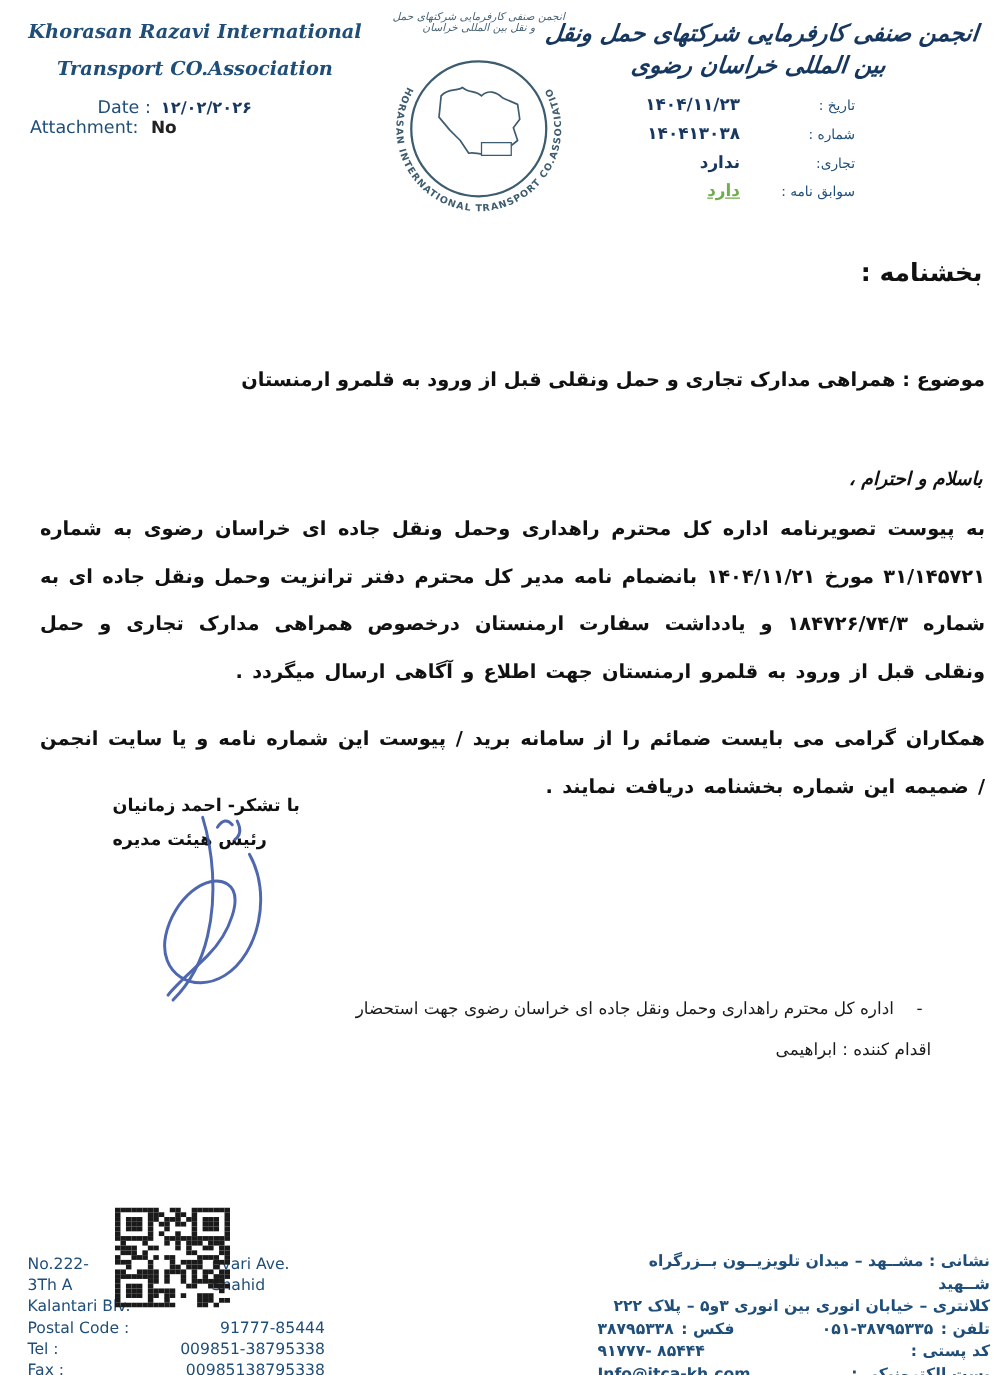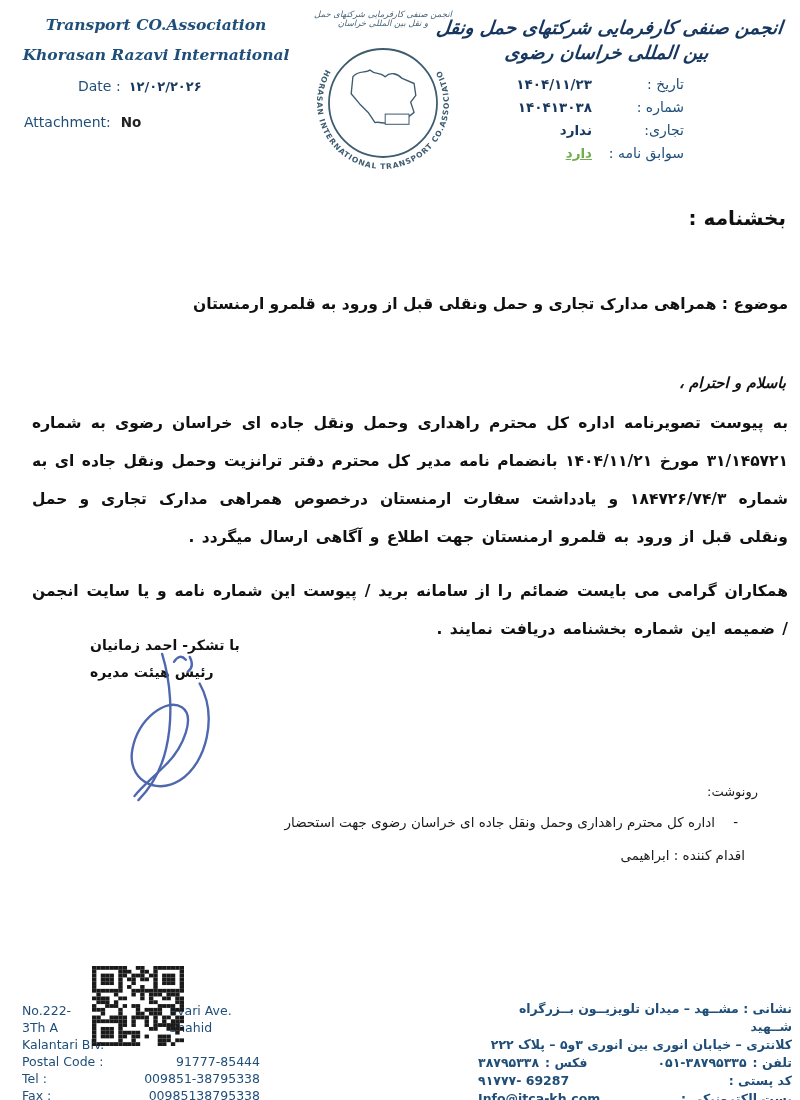--- a/index.html
+++ b/index.html
@@ -6,39 +6,39 @@
   .page{position:relative;width:800px;height:1100px;background:#ffffff;margin:0 auto;
         overflow:hidden;font-family:"DejaVu Sans",sans-serif;color:#111;}
 
   
   .org-en{position:absolute;left:20px;top:16px;width:272px;text-align:center;}
   .org-en-line{font-family:"DejaVu Serif",serif;font-weight:bold;font-style:italic;
                font-size:15.5px;color:var(--navy);line-height:1.1;}
   .org-en-line + .org-en-line{margin-top:13px;}
   .hdr-row{display:flex;align-items:baseline;font-size:14px;color:var(--navy);text-align:left;}
   .date-row{margin-top:15px;padding-left:58px;}
-  .attach-row{margin-top:20px;padding-left:4px;}
+  .attach-row{margin-top:0;padding-left:4px;}
   .hdr-value-fa{font-weight:bold;color:var(--navy-dark);font-size:13px;letter-spacing:1px;margin-left:8px;}
   .hdr-value-en{font-weight:bold;color:#222;font-size:13.5px;margin-left:10px;}
 
   
   .logo{position:absolute;left:302px;top:8px;width:162px;height:172px;}
   .logo svg{position:absolute;left:0;top:0;}
   .logo-callig{position:absolute;left:10px;top:2px;width:142px;text-align:center;direction:rtl;
                font-size:8.5px;font-style:italic;color:var(--teal);line-height:1.1;opacity:.95;}
   .ring-text{font-size:7.6px;letter-spacing:.9px;fill:var(--teal);font-weight:600;}
   .seal-shape{stroke:var(--teal);fill:none;}
 
   
   .org-fa{position:absolute;right:6px;top:16px;width:372px;direction:rtl;text-align:center;
           font-weight:bold;font-style:italic;font-size:18.5px;color:var(--navy-dark);
           transform:skewX(-6deg);line-height:1.35;}
   .meta{position:absolute;right:116px;top:76px;direction:rtl;}
   .meta-row{display:flex;align-items:baseline;margin-bottom:7px;}
-  .meta-label{width:92px;font-size:14px;color:var(--navy);}
+  .meta-label{width:92px;font-size:11px;color:var(--navy);}
   .meta-value{font-size:13.5px;font-weight:bold;color:var(--navy-dark);letter-spacing:.5px;}
   .meta-value.green{color:var(--green);font-weight:bold;text-decoration:underline;}
 
   
   .circular-label{position:absolute;right:14px;top:206px;direction:rtl;font-weight:bold;font-size:20px;}
   .addressee{position:absolute;right:12px;top:247px;direction:rtl;font-weight:bold;font-size:17px;}
   .subject{position:absolute;right:12px;top:295px;direction:rtl;font-weight:bold;font-size:15.5px;}
   .salutation{position:absolute;right:14px;top:374px;direction:rtl;font-weight:bold;font-size:15px;font-style:italic;}
   .body-paras{position:absolute;right:12px;left:32px;top:404px;direction:rtl;}
   .para{font-weight:bold;font-size:15.5px;line-height:38px;text-align:justify;word-spacing:2px;margin:0;}
@@ -70,22 +70,22 @@
   .ltr{direction:ltr;unicode-bidi:isolate;}
 </style>
 </head>
 <body>
 
 <div class="page">
 
   <div>
 
     <div class="org-en">
+      <div class="org-en-line">Khorasan Razavi International</div>
       <div class="org-en-line">Transport CO.Association</div>
-      <div class="org-en-line">Khorasan Razavi International</div>
       <div class="hdr-row date-row">
         <span>Date :</span>
         <span class="hdr-value-fa">۱۲/۰۲/۲۰۲۶</span>
       </div>
       <div class="hdr-row attach-row">
         <span>Attachment:</span>
         <span class="hdr-value-en">No</span>
       </div>
     </div>
 
@@ -144,21 +144,20 @@
   <svg class="sig-scribble" width="150" height="158" viewBox="0 0 150 160">
     <g stroke="var(--sig-blue)" stroke-width="2.4" fill="none" stroke-linecap="round" opacity="0.92">
       <path d="M78 16 q6 -9 12 -2"></path>
       <path d="M94 11 q5 10 -2 15"></path>
       <path d="M104 38 C122 70 112 118 84 136 C58 152 30 134 36 104 C42 74 70 52 86 62 C100 71 88 102 70 120 C56 134 44 144 38 152"></path>
       <path d="M66 8 C74 34 78 70 70 104 C64 130 52 146 42 156"></path>
     </g>
   </svg>
 
   <div class="cc">
-    <div class="cc-label">رونوشت:</div>
     <div class="cc-item">
       <span>-</span>
       <span>اداره کل محترم راهداری وحمل ونقل جاده ای خراسان رضوی جهت استحضار</span>
     </div>
     <div class="cc-handler">اقدام کننده :  ابراهیمی</div>
   </div>
 
   <div class="footer-en">
     <div class="f-row">
       <span>No.222-3Th A</span>
@@ -442,21 +441,21 @@
         <span>تلفن :</span>
         <span>۰۵۱-۳۸۷۹۵۳۳۵</span>
       </span>
       <span class="ffa-pair">
         <span>فکس :</span>
         <span>۳۸۷۹۵۳۳۸</span>
       </span>
     </div>
     <div class="ffa-row">
       <span>کد پستی :</span>
-      <span class="ltr">۹۱۷۷۷- 69287</span>
+      <span class="ltr">۹۱۷۷۷- ۸۵۴۴۴</span>
     </div>
     <div class="ffa-row">
       <span>پست الکترونیکی :</span>
       <span class="ltr">Info@itca-kh.com</span>
     </div>
   </div>
 
 </div>
 
 </body></html>

